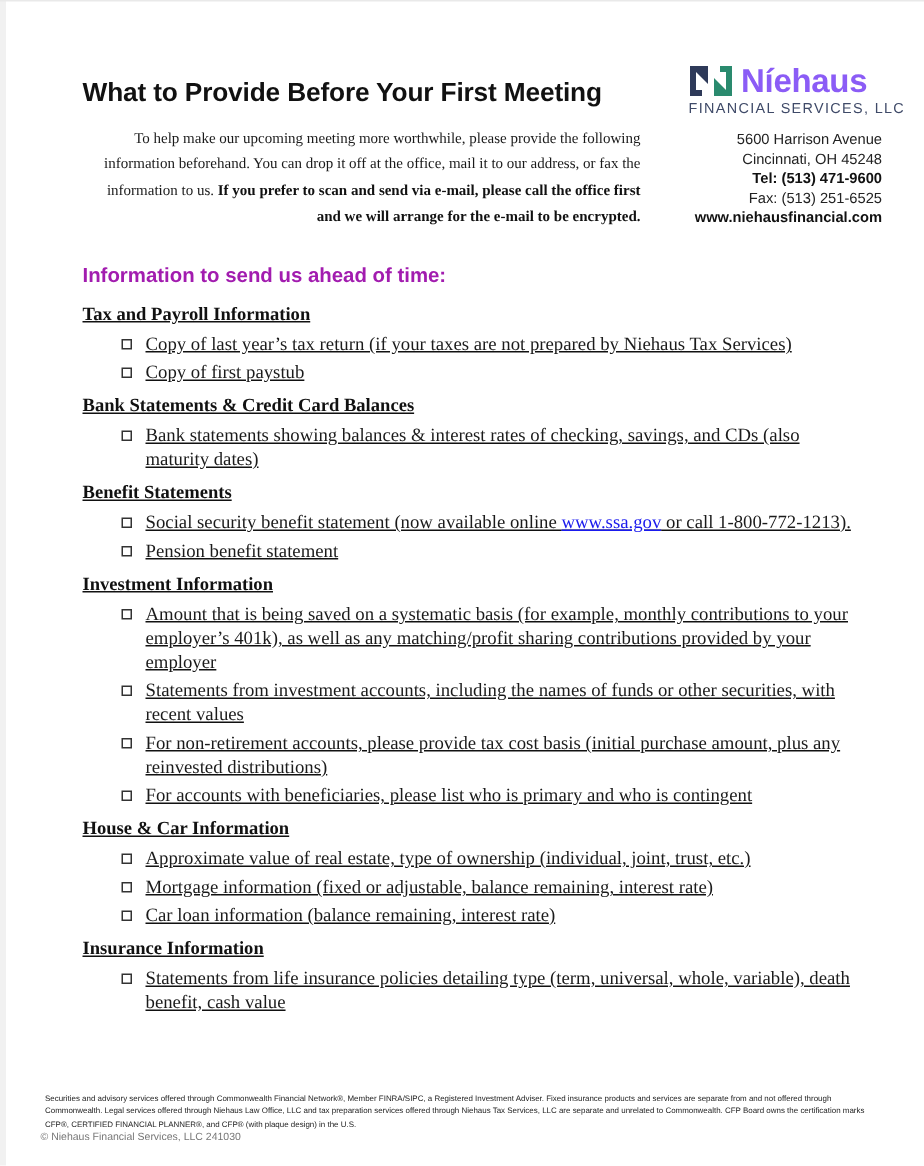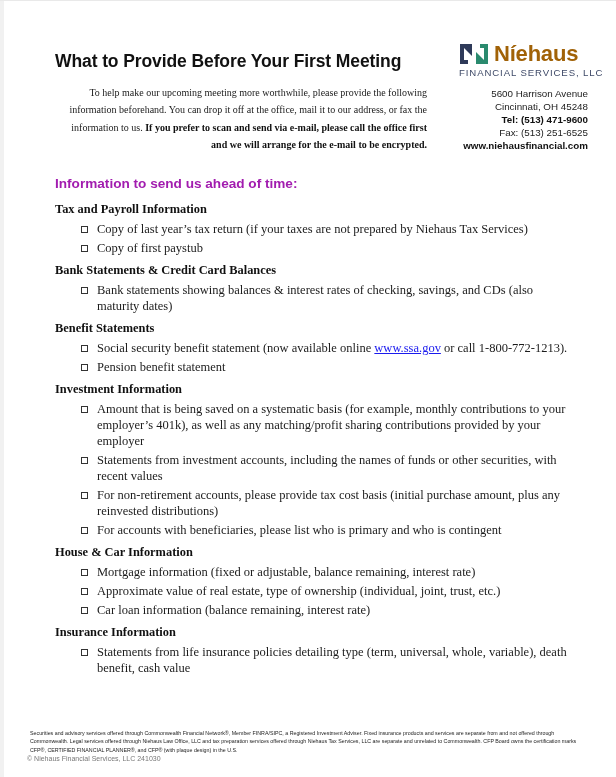--- a/index.html
+++ b/index.html
@@ -23,42 +23,42 @@
       font-size: 10px; line-height: 17.4px; color: #1a1a1a; text-align: right;
     }
     .intro b { font-weight: bold; color: #111; }
 
     
     .logo { position: absolute; left: 459px; top: 43px; width: 140px; }
     .logo-row { display: flex; align-items: center; }
     .logo-mark { width: 30px; height: 22px; position: relative; }
     .logo-name {
       font-family: "Liberation Sans", "DejaVu Sans", sans-serif;
-      font-weight: bold; font-size: 22px; color: #a16207; margin-left: 5px; line-height: 22px;
+      font-weight: bold; font-size: 22px; color: #8b5cf6; margin-left: 5px; line-height: 22px;
       letter-spacing: -0.2px;
     }
     .logo-sub {
       font-family: "Liberation Sans", "DejaVu Sans", sans-serif;
       font-size: 9.6px; color: #3f4a68; letter-spacing: 0.9px; margin-top: 2px; white-space: nowrap;
     }
     .contact {
       position: absolute; right: 28px; top: 87px; text-align: right;
       font-family: Liberation Sans, sans-serif;
       font-size: 9.8px; line-height: 13px; color: #222;
     }
     .contact .bold { font-weight: bold; color: #111; }
 
     .section-heading {
       position: absolute; left: 55px; top: 176px;
       font-family: "Liberation Sans", "DejaVu Sans", sans-serif;
       font-weight: bold; font-size: 13.6px; color: #a21caf; margin: 0;
     }
 
     .sections { position: absolute; left: 55px; top: 202px; width: 520px; }
-    .sec { margin-bottom: 7px; }
+    .sec { margin-bottom: 7px; text-decoration: underline; }
     .sec-title { font-weight: bold; font-size: 12.4px; line-height: 15px; margin: 0 0 4px 0; color: #111; }
     .item {
       position: relative; padding-left: 42px;
       font-size: 12.5px; line-height: 16px; margin-bottom: 3px; color: #1b1b1b;
     }
     .box {
       position: absolute; left: 26px; top: 5px; width: 5px; height: 5px;
       border: 1px solid #333; background: #fff;
     }
     .link { color: #1a1aee; text-decoration: underline; }
@@ -131,22 +131,22 @@
   <div class="sec">
     <div class="sec-title">Investment Information</div>
     <div class="item"><span class="box"></span><span>Amount that is being saved on a systematic basis (for example, monthly contributions to your employer’s 401k), as well as any matching/profit sharing contributions provided by your employer</span></div>
     <div class="item"><span class="box"></span><span>Statements from investment accounts, including the names of funds or other securities, with recent values</span></div>
     <div class="item"><span class="box"></span><span>For non-retirement accounts, please provide tax cost basis (initial purchase amount, plus any reinvested distributions)</span></div>
     <div class="item"><span class="box"></span><span>For accounts with beneficiaries, please list who is primary and who is contingent</span></div>
   </div>
 
   <div class="sec">
     <div class="sec-title">House &amp; Car Information</div>
+    <div class="item"><span class="box"></span><span>Approximate value of real estate, type of ownership (individual, joint, trust, etc.)</span></div>
     <div class="item"><span class="box"></span><span>Mortgage information (fixed or adjustable, balance remaining, interest rate)</span></div>
-    <div class="item"><span class="box"></span><span>Approximate value of real estate, type of ownership (individual, joint, trust, etc.)</span></div>
     <div class="item"><span class="box"></span><span>Car loan information (balance remaining, interest rate)</span></div>
   </div>
 
   <div class="sec">
     <div class="sec-title">Insurance Information</div>
     <div class="item"><span class="box"></span><span>Statements from life insurance policies detailing type (term, universal, whole, variable), death benefit, cash value</span></div>
   </div>
 
 </div>
 

